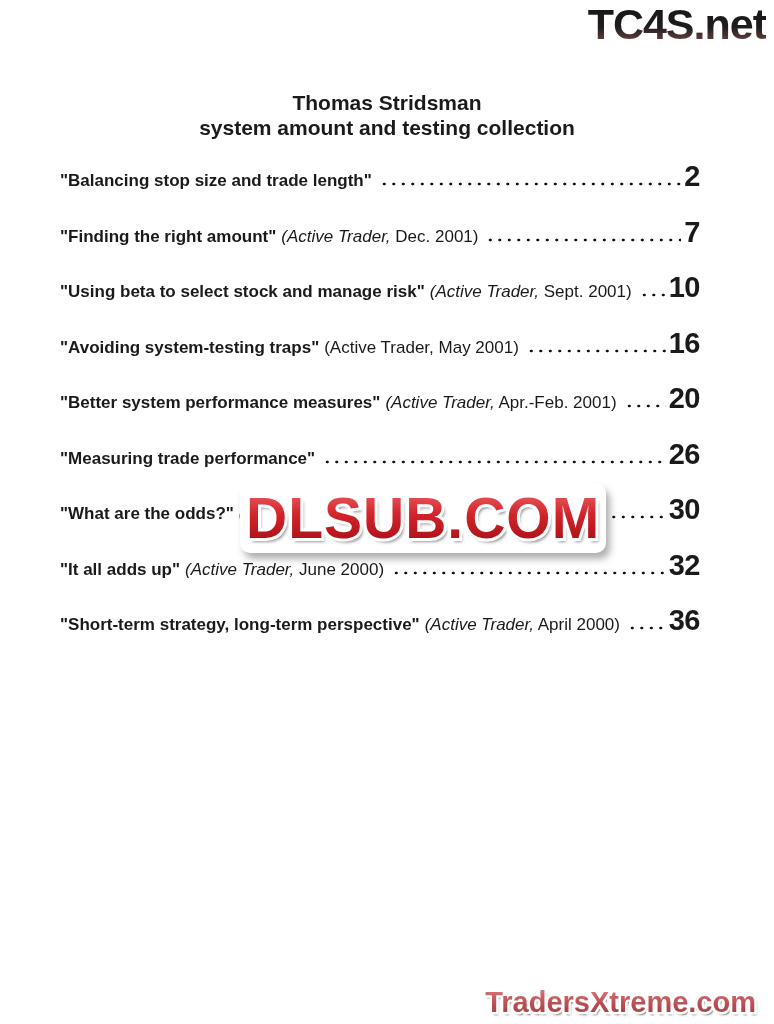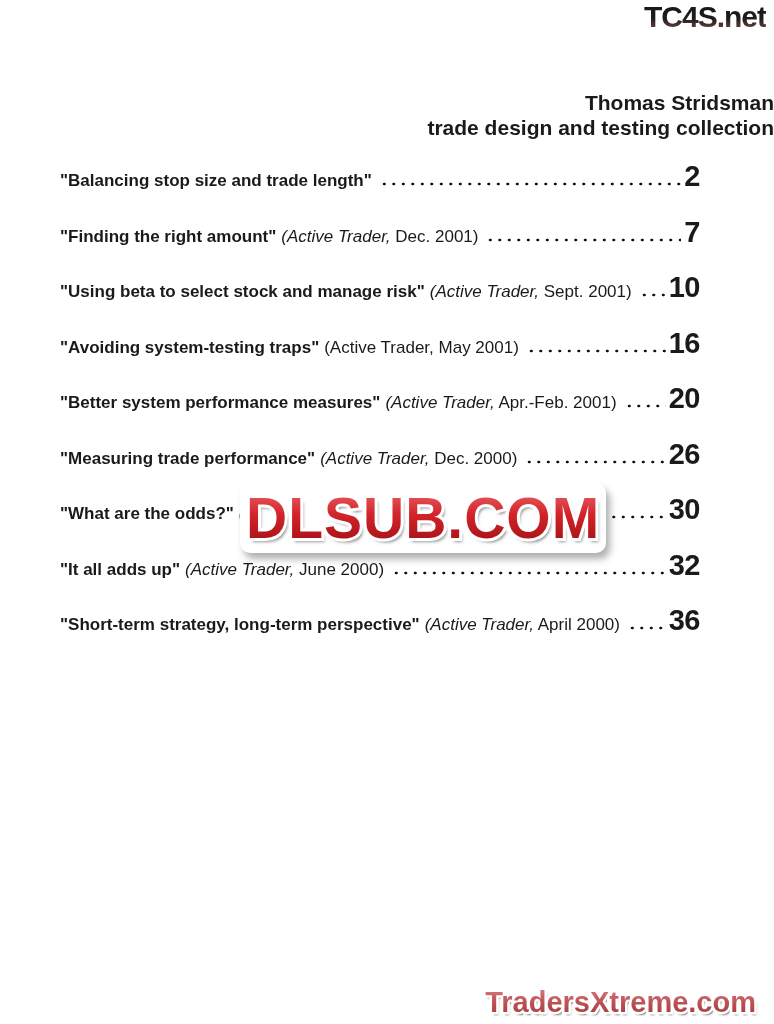--- a/index.html
+++ b/index.html
@@ -11,34 +11,34 @@
     font-family: "Liberation Sans", sans-serif;
     color: #1a1a1a;
     overflow: hidden;
   }
 
   
   .site-logo {
     position: absolute;
     top: 0px;
     right: 8px;
-    font-size: 30px;
+    font-size: 43px;
     font-weight: bold;
     letter-spacing: -1px;
     background: linear-gradient(180deg, #161616 0%, #1e1c1c 55%, #6b423f 85%, #96625e 100%);
     -webkit-background-clip: text;
     background-clip: text;
     color: transparent;
     white-space: nowrap;
   }
 
   
   .heading {
     margin-top: 90px;
-    text-align: right;
+    text-align: center;
     font-weight: bold;
     font-size: 21px;
     line-height: 25px;
     color: #1a1a1a;
   }
 
   
   .toc { margin: 20px 74px 0 60px; }
   .toc-row {
     height: 55.5px;
@@ -116,21 +116,21 @@
 </style>
 </head>
 <body>
 
 <div class="page">
 
   <div class="site-logo">TC4S.net</div>
 
   <div class="heading">
     <div>Thomas Stridsman</div>
-    <div>trade design and testing collection</div>
+    <div>system amount and testing collection</div>
   </div>
 
   <div class="toc">
 
     <div class="toc-row">
       <span class="toc-title">"Balancing stop size and trade length"</span>
       <span class="leader"></span>
       <span class="toc-page">2</span>
     </div>
 
@@ -157,21 +157,20 @@
 
     <div class="toc-row">
       <span class="toc-title">"Better system performance measures"</span>
       <span class="toc-src"><span class="it">(Active Trader,</span><span> Apr.-Feb. 2001)</span></span>
       <span class="leader"></span>
       <span class="toc-page">20</span>
     </div>
 
     <div class="toc-row">
       <span class="toc-title">"Measuring trade performance"</span>
-      <span class="toc-src"><span class="it">(Active Trader,</span><span> Dec. 2000)</span></span>
       <span class="leader"></span>
       <span class="toc-page">26</span>
     </div>
 
     <div class="toc-row">
       <span class="toc-title">"What are the odds?"</span>
       <span class="toc-src"><span class="it">(Act</span><span></span></span>
       <span class="leader"></span>
       <span class="toc-page">30</span>
     </div>

